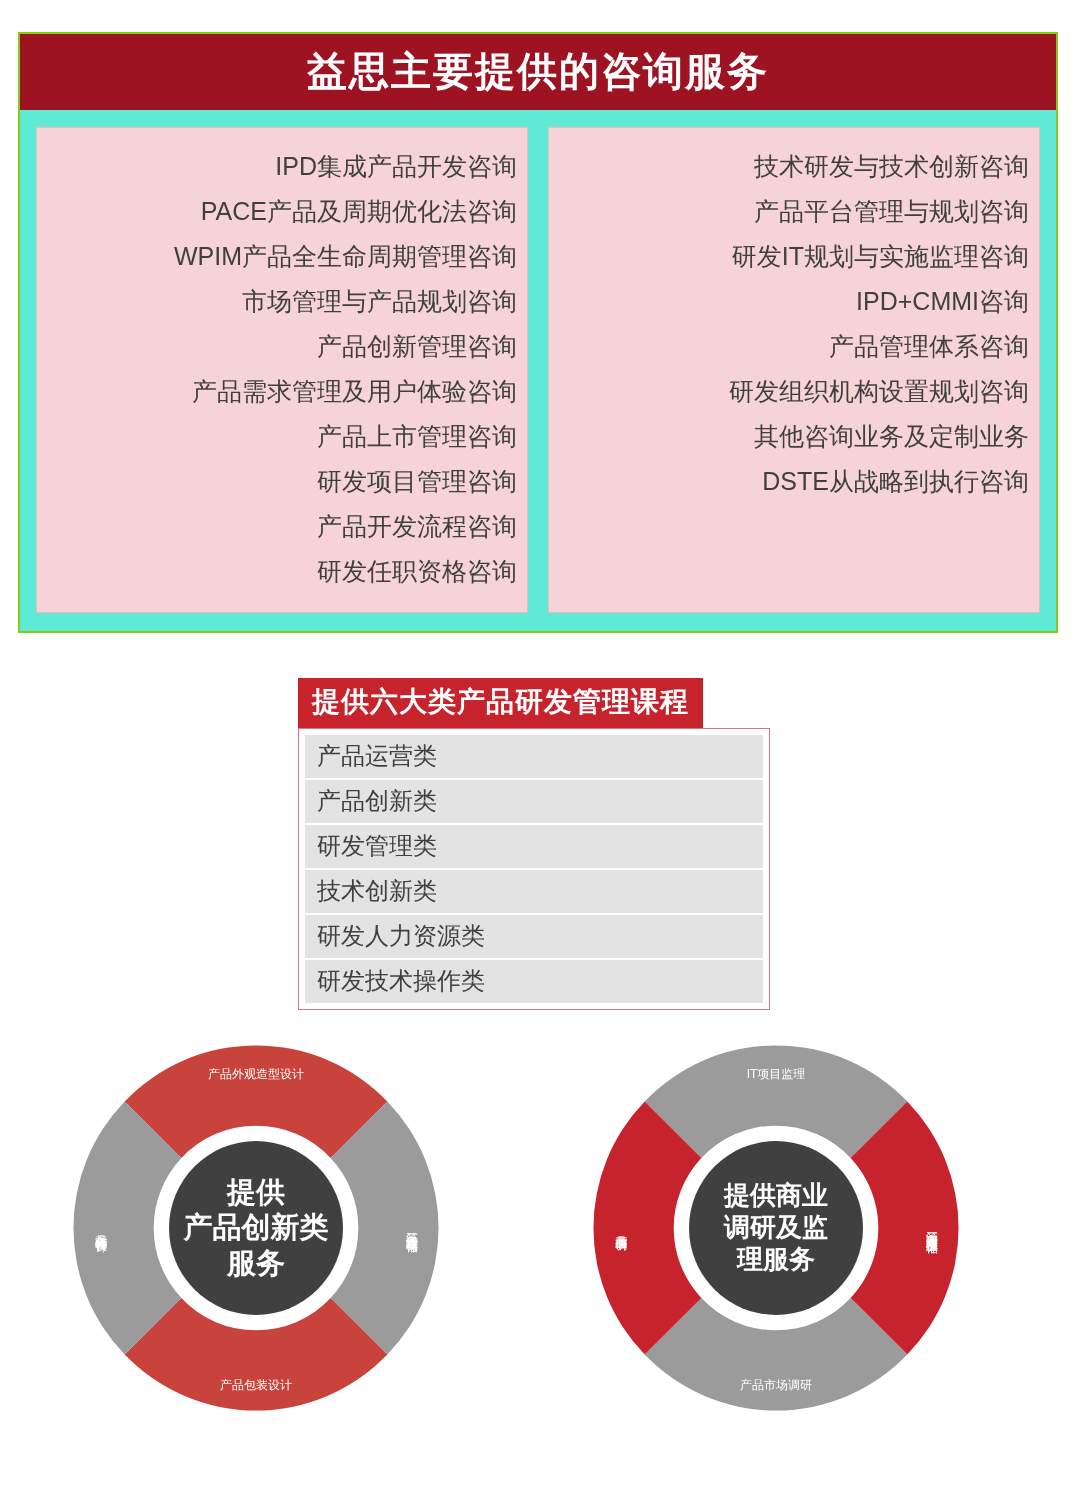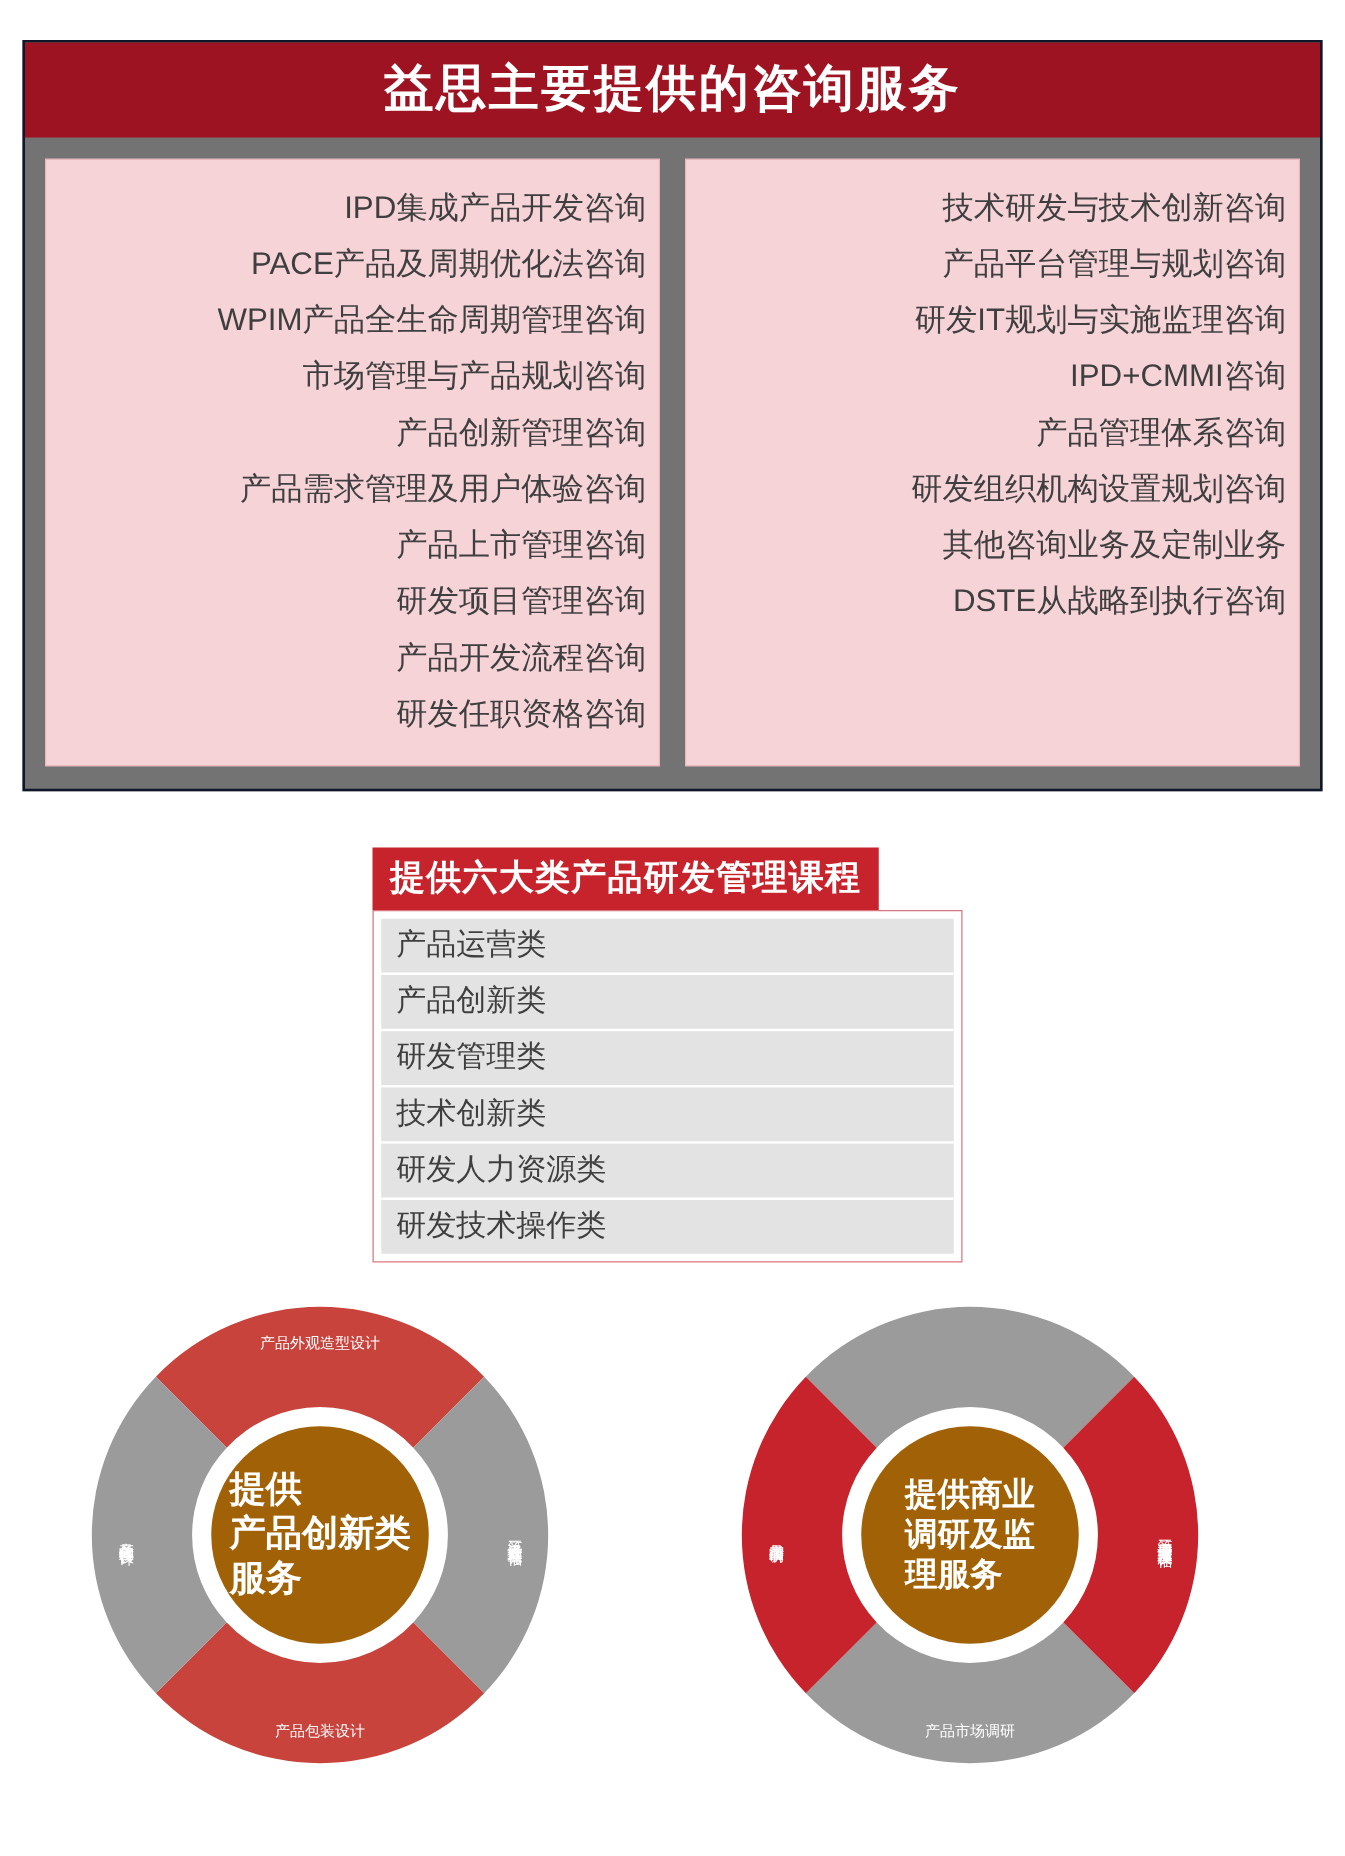--- a/index.html
+++ b/index.html
@@ -15,23 +15,23 @@
     color: #3b3b3b;
     overflow: hidden;
   }
 
   
   .services-panel {
     position: absolute;
     left: 18px;
     top: 32px;
     width: 1040px;
-    border: 2px solid #0f172a;
-    box-sizing: border-box;
-    background: #737373;
+    border: 2px solid #84cc16;
+    box-sizing: border-box;
+    background: #5eead4;
   }
   .services-title {
     background: #9e1321;
     color: #ffffff;
     text-align: center;
     font-size: 40px;
     font-weight: bold;
     letter-spacing: 2px;
     padding: 17px 0 19px 0;
     line-height: 1;
@@ -110,26 +110,26 @@
   .wheel svg { position: absolute; left: 0; top: 0; }
 
   .hub {
     position: absolute;
     left: 50%;
     top: 50%;
     transform: translate(-50%, -50%);
     width: 174px;
     height: 174px;
     border-radius: 50%;
-    background: #a16207;
+    background: #404040;
     color: #ffffff;
     display: flex;
     align-items: center;
     justify-content: center;
-    text-align: left;
+    text-align: center;
     font-size: 29px;
     font-weight: bold;
     line-height: 1.22;
     box-sizing: border-box;
   }
   .hub.wide { font-size: 26px; }
 
   .seg-label {
     position: absolute;
     color: #ffffff;
@@ -231,16 +231,17 @@
       <path d="M -131.3 126.6 A 182 182 0 0 1 -131.3 -126.6 L -74.6 -69.9 A 102 102 0 0 0 -74.6 69.9 Z" fill="#c7232c"></path>
     </g>
   </svg>
   <div class="hub wide">
     <span>
       <span>提供商业</span><br>
       <span>调研及监</span><br>
       <span>理服务</span>
     </span>
   </div>
+  <div class="seg-label seg-top">IT项目监理</div>
   <div class="seg-label seg-right vertical">第三方调研结果监理及评估</div>
   <div class="seg-label seg-bottom">产品市场调研</div>
   <div class="seg-label seg-left vertical">产品需求调研</div>
 </div>
 
 </body></html>

